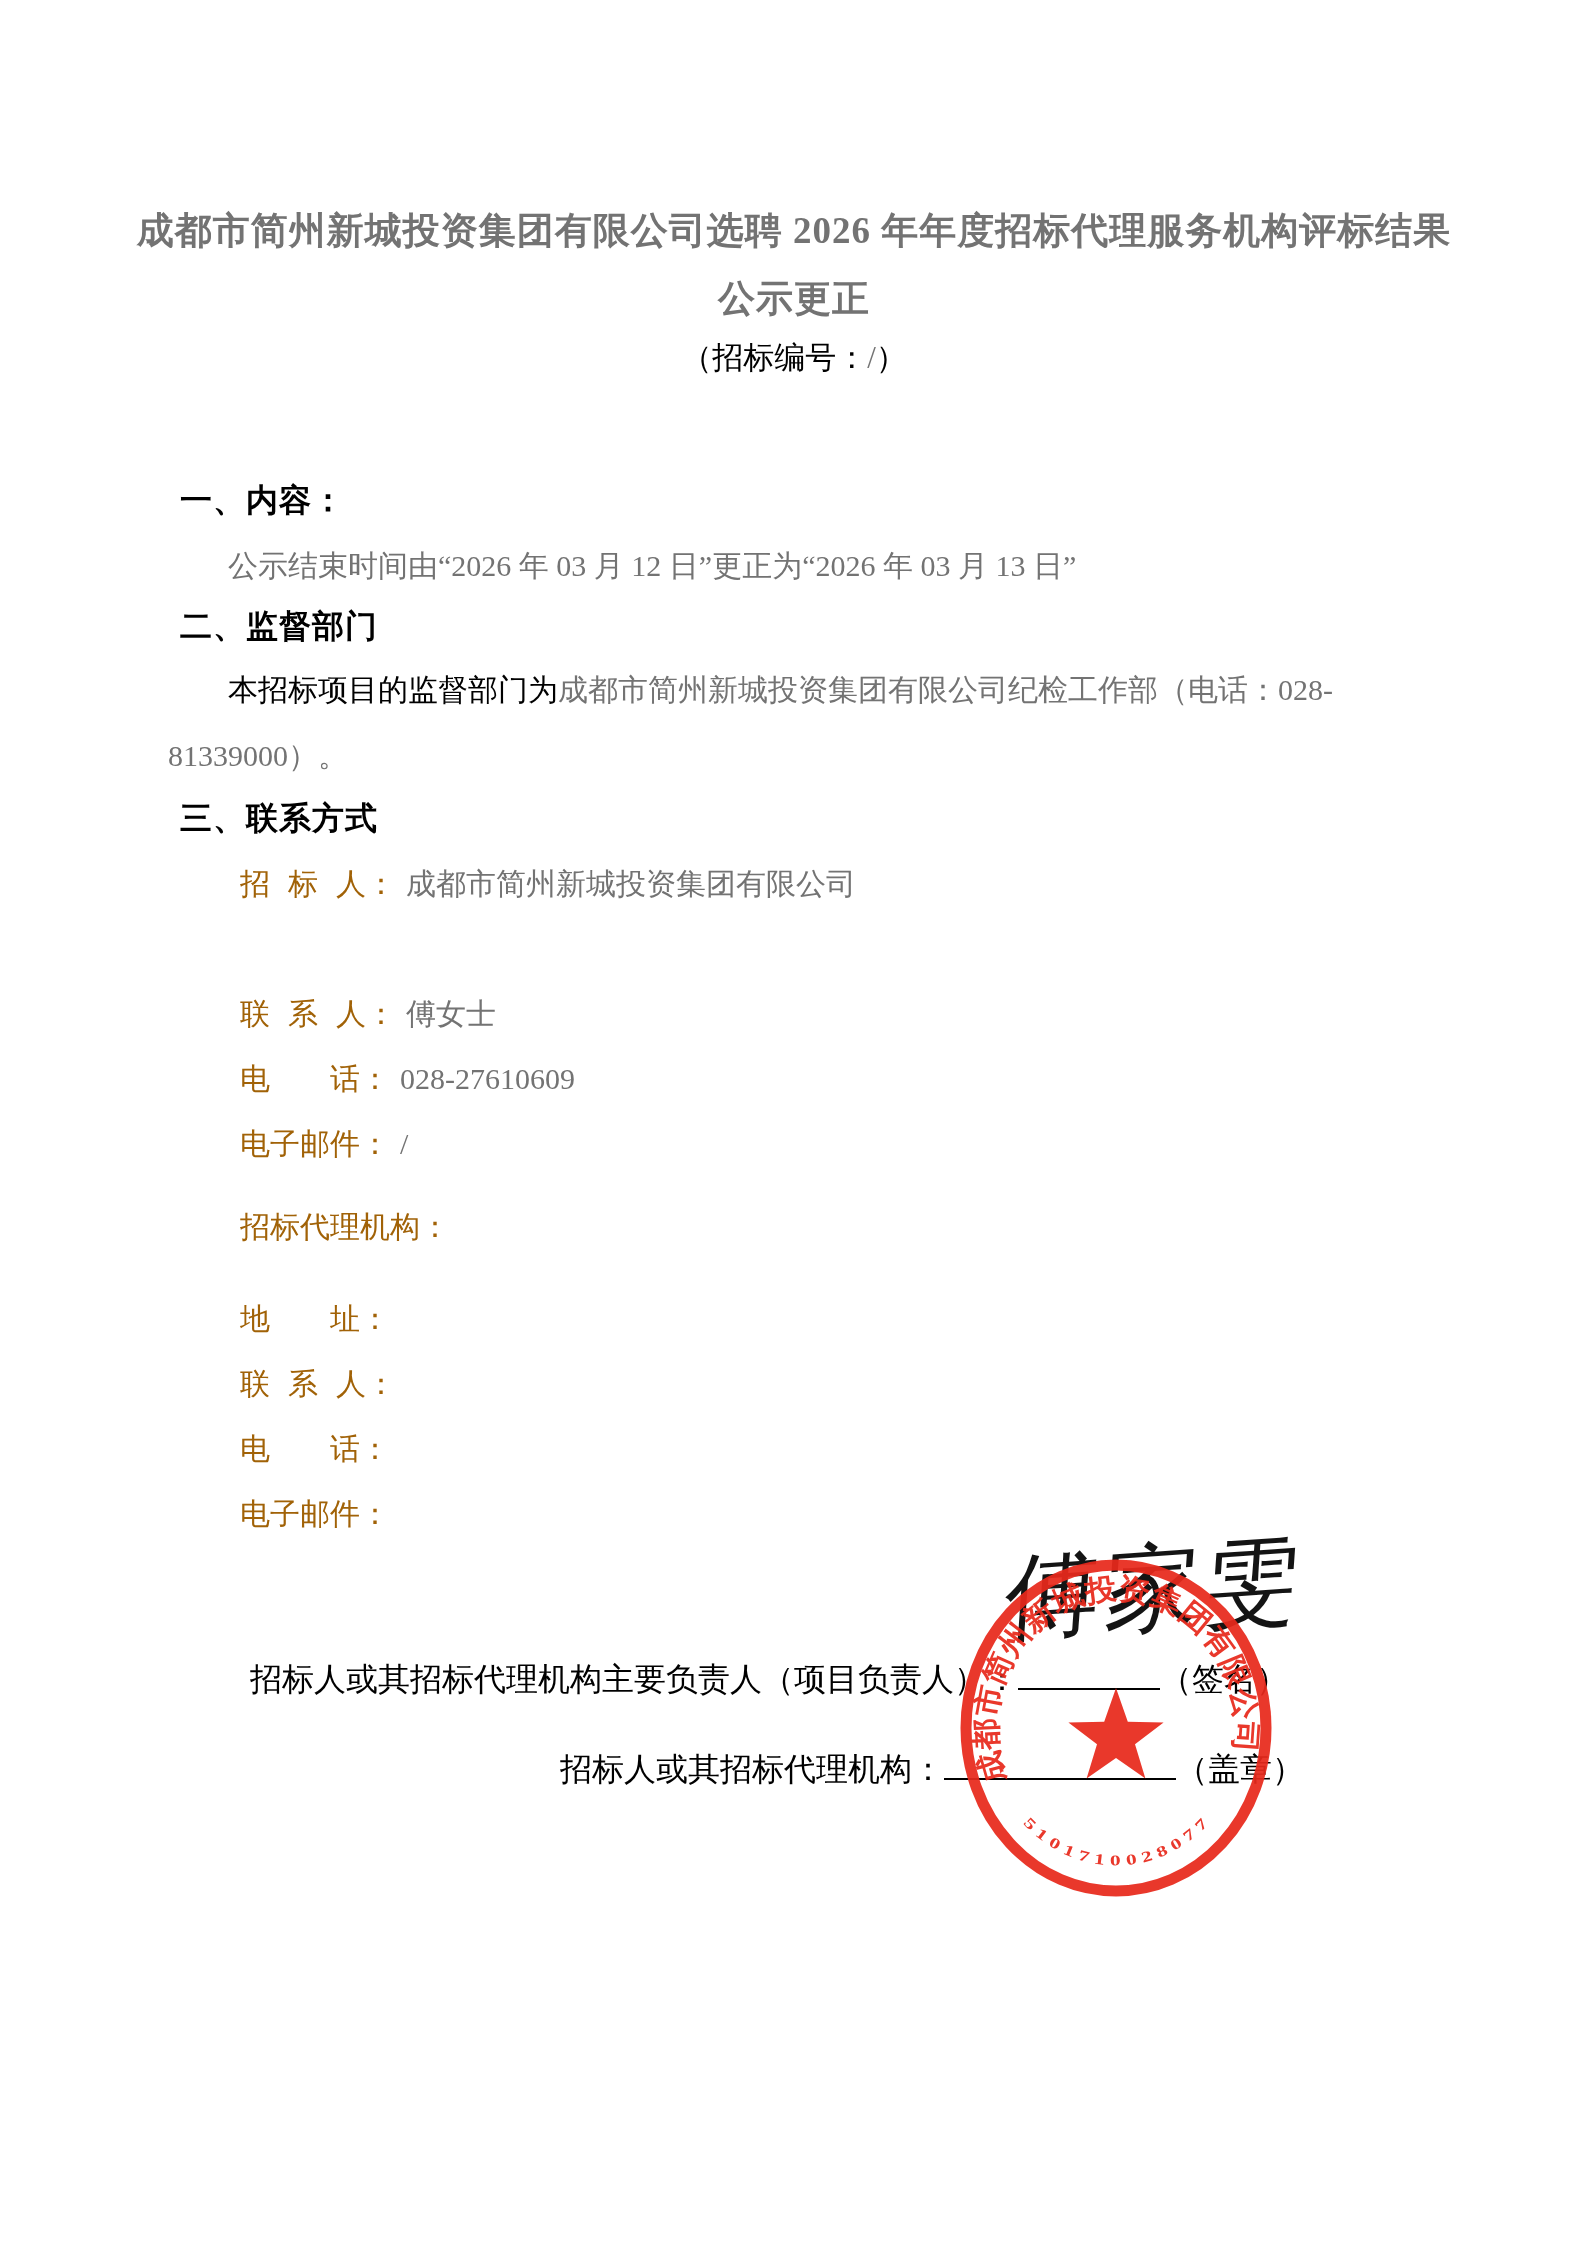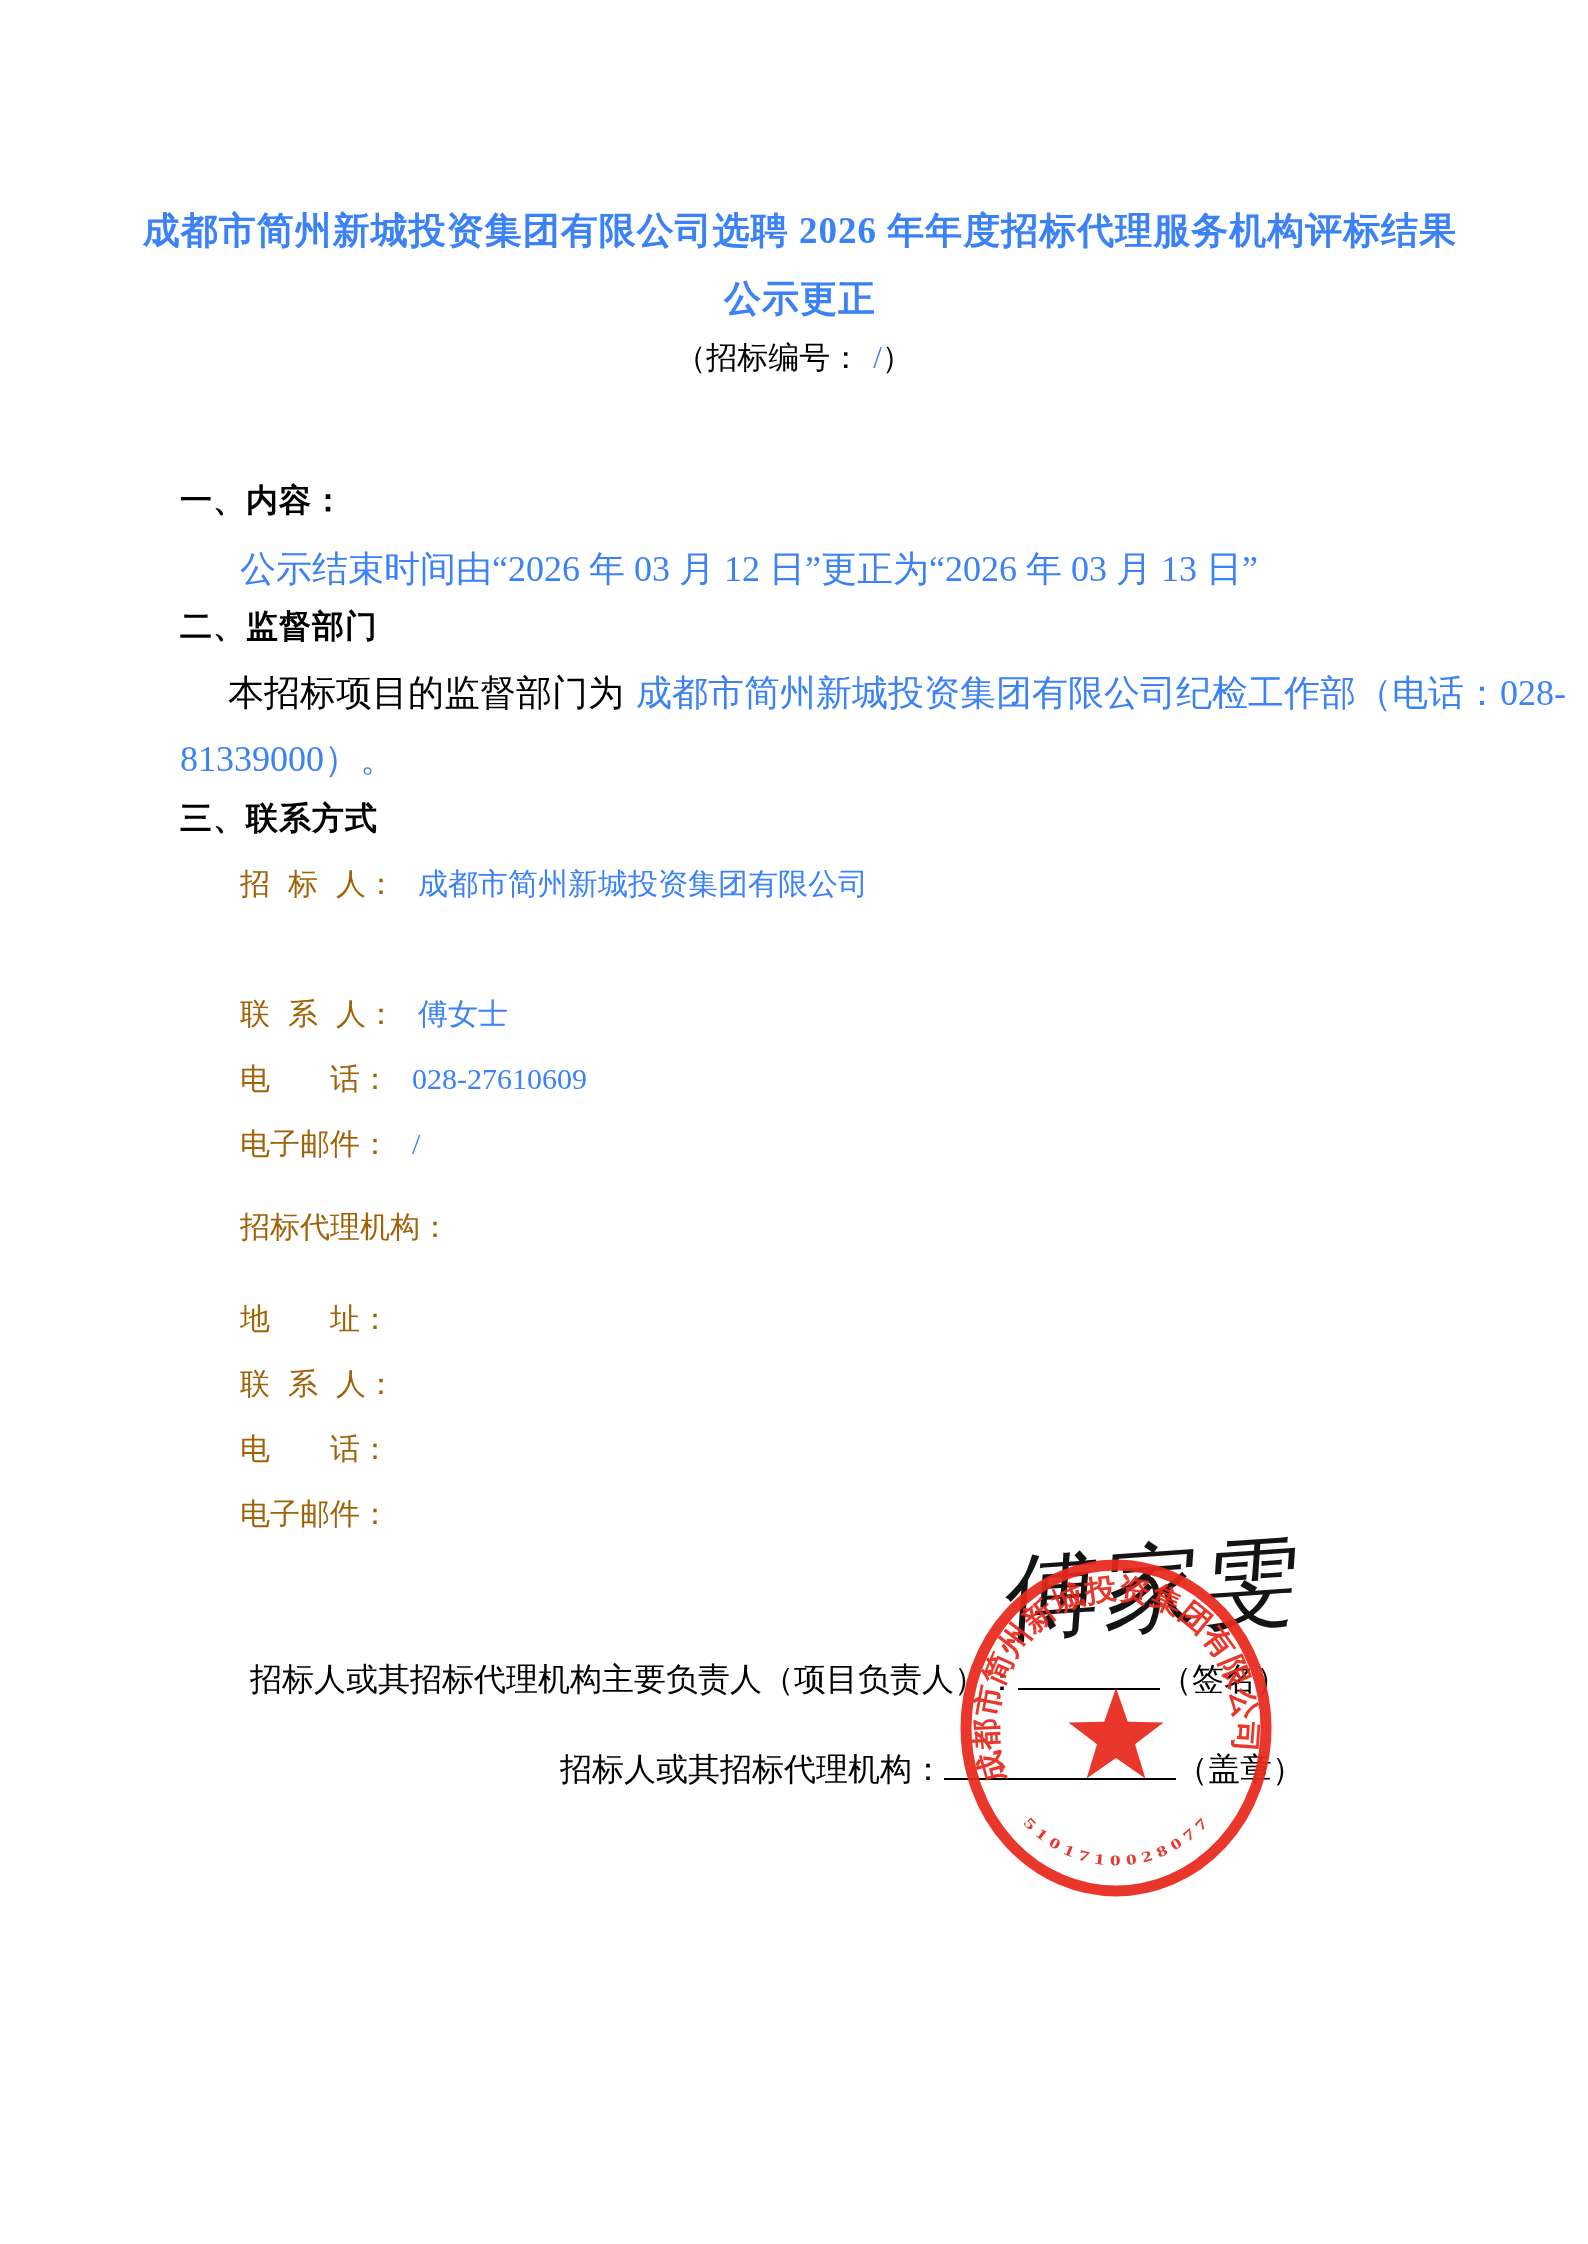--- a/index.html
+++ b/index.html
@@ -7,26 +7,26 @@
     position:relative;
     width:1588px;height:2244px;
     margin:0 auto;
     background:#ffffff;
     font-family:"Liberation Serif","DejaVu Serif",serif;
     color:#000;
     overflow:hidden;
   }
   .abs{position:absolute;line-height:1.15;white-space:nowrap;}
   .center{left:0;right:0;text-align:center;}
-  .blue{color:#3b82f6;padding-left:12px;}
+  .blue{color:#737373;}
   .title{font-size:37px;font-weight:bold;letter-spacing:1px;}
   .bidline{font-size:31px;}
   .heading{left:180px;font-size:32px;font-weight:bold;
            font-family:Liberation Serif, serif;letter-spacing:1px;text-align:right;}
-  .body{font-size:36px;}
+  .body{font-size:30px;}
   .row{left:240px;font-size:30px;}
   .lab{display:inline-block;color:#a16207;font-family:Liberation Mono, monospace;}
   .val{margin-left:10px;}
   .sig{font-size:32px;}
   .sigline{display:inline-block;border-bottom:2.5px solid #000;height:0.95em;}
   .handwriting{
     position:absolute;left:1002px;top:1552px;
     font-size:94px;color:#141414;
     transform:rotate(-4deg) skewX(-8deg);
     transform-origin:left bottom;

